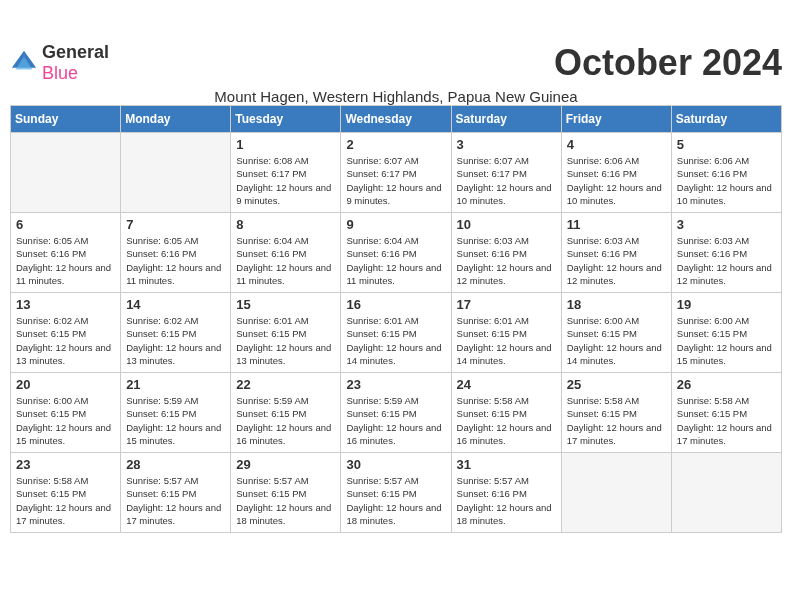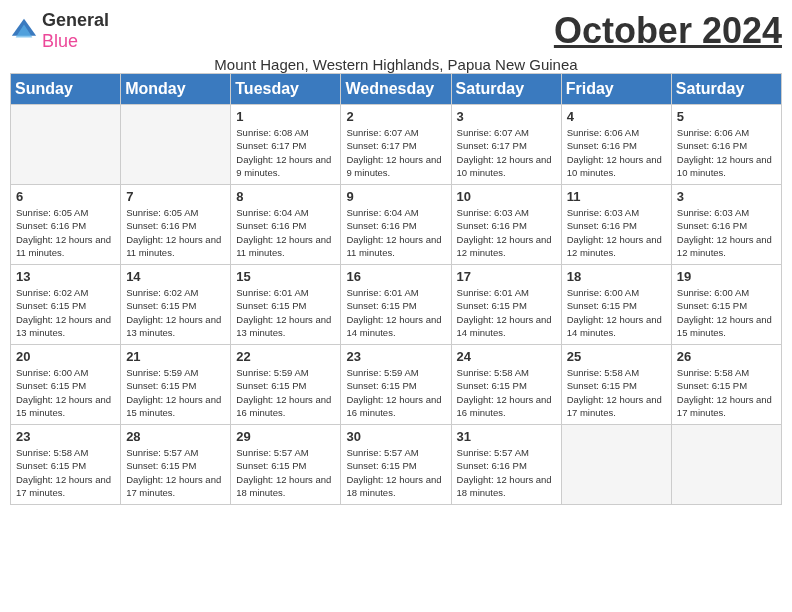--- a/index.html
+++ b/index.html
@@ -8,20 +8,21 @@
       background: #fff;
       width: 792px;
       min-height: 612px;
       padding: 10px;
     }
     .header {
       display: flex;
       align-items: flex-end;
       justify-content: space-between;
       margin-bottom: 4px;
+      margin-top: 32px;
     }
     .logo {
       display: flex;
       align-items: center;
       gap: 4px;
     }
     .logo-text-general {
       font-size: 18px;
       font-weight: bold;
       color: #333;
@@ -35,37 +36,36 @@
       width: 28px;
       height: 28px;
     }
     .title-block {
       text-align: right;
     }
     .month-title {
       font-size: 36px;
       font-weight: bold;
       color: #333;
-      text-decoration: underline;
     }
     .location-title {
       font-size: 15px;
       color: #333;
       text-align: center;
       margin-bottom: 0;
     }
     table {
       width: 100%;
       border-collapse: collapse;
       table-layout: fixed;
     }
     thead th {
       background-color: #3a7abf;
       color: #fff;
-      font-size: 16px;
+      font-size: 12px;
       font-weight: bold;
       padding: 6px 4px;
       border: 1px solid #ccc;
       text-align: left;
     }
     td {
       vertical-align: top;
       border: 1px solid #ccc;
       padding: 4px 5px;
       font-size: 10px;

